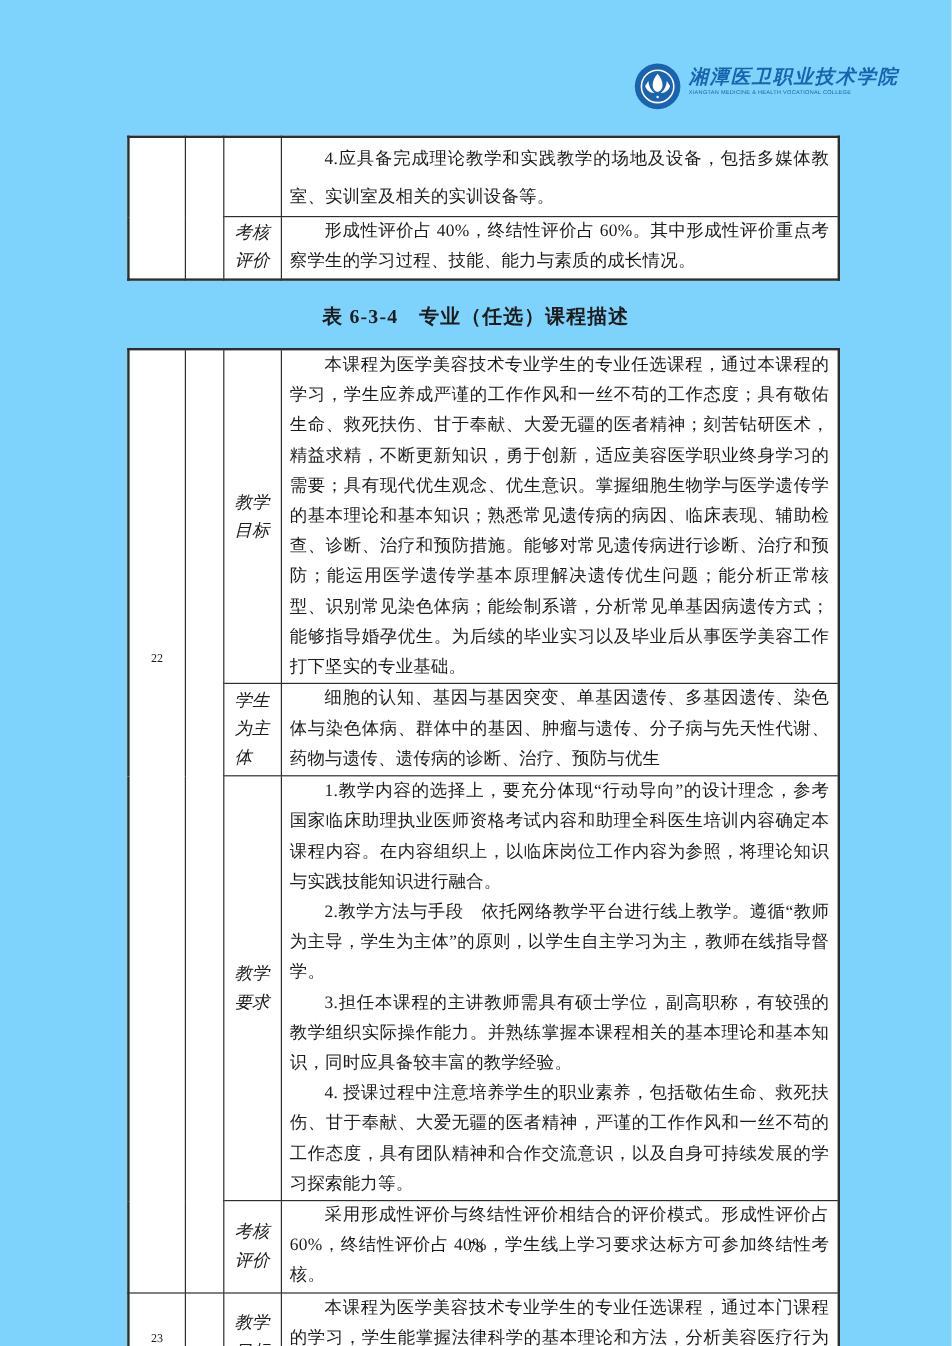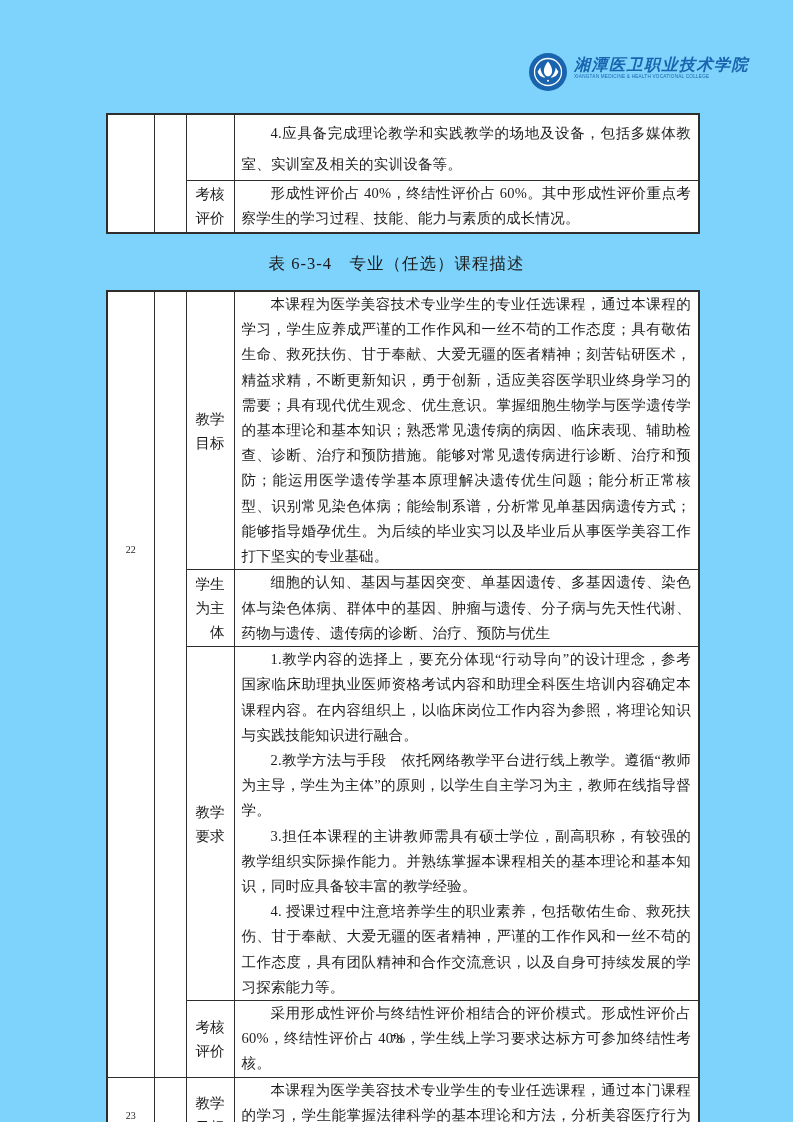--- a/index.html
+++ b/index.html
@@ -28,40 +28,40 @@
     position:absolute; left:106px; width:592px;
     border-collapse:collapse; table-layout:fixed; background:#fff;
     border:2px solid #2e2e2e;
   }
   .tbl td { border:1px solid #2e2e2e; vertical-align:middle; overflow:hidden;margin-top:16px; }
   .tbl td.content {
     padding:0 7px; text-align:justify; font-size:14.5px; line-height:25.2px;
     letter-spacing:0.2px;
   }
   .tbl td.content p { text-indent:2em; margin:0; }
-  .tbl td.lbl { text-align:right; font-size:14.5px; line-height:24px; }
+  .tbl td.lbl { text-align:left; font-size:14.5px; line-height:24px;font-style:italic; }
   .tbl td.lbl .wrap2 { display:block; width:2em; margin:0 auto; }
   .tbl td.num { text-align:center; font-size:10px; font-family:"Liberation Serif",serif; }
   .tbl td.course { text-align:center;padding-left:35px; }
   .tbl td.course .vtext { display:block; width:1em; margin:0 auto; font-size:14.5px; line-height:17px; word-break:break-all; }
 
   
   .top-table { top:113px; }
   .top-table td.row1content { vertical-align:top; padding-top:3px; line-height:31px; }
 
   
   .main-table { top:290px; }
   .shift-up-num   { position:relative; transform:translateY(-135px); display:inline-block; }
   .shift-up-name  { position:relative; transform:translateY(-84px); }
   td.course-bottom { vertical-align:bottom; padding-bottom:3px; font-size:14.5px; }
 
   
   .caption {
     position:absolute; top:253px; left:0; width:793px; text-align:center;
-    font-size:16.5px; font-weight:normal; letter-spacing:1px;
+    font-size:16.5px; font-weight:bold; letter-spacing:1px;
   }
   .pagenum {
     position:absolute; top:1031px; left:0; width:793px; text-align:center;
     font-size:13px;
   }
 </style>
 </head>
 <body>
 
 <div class="page">

